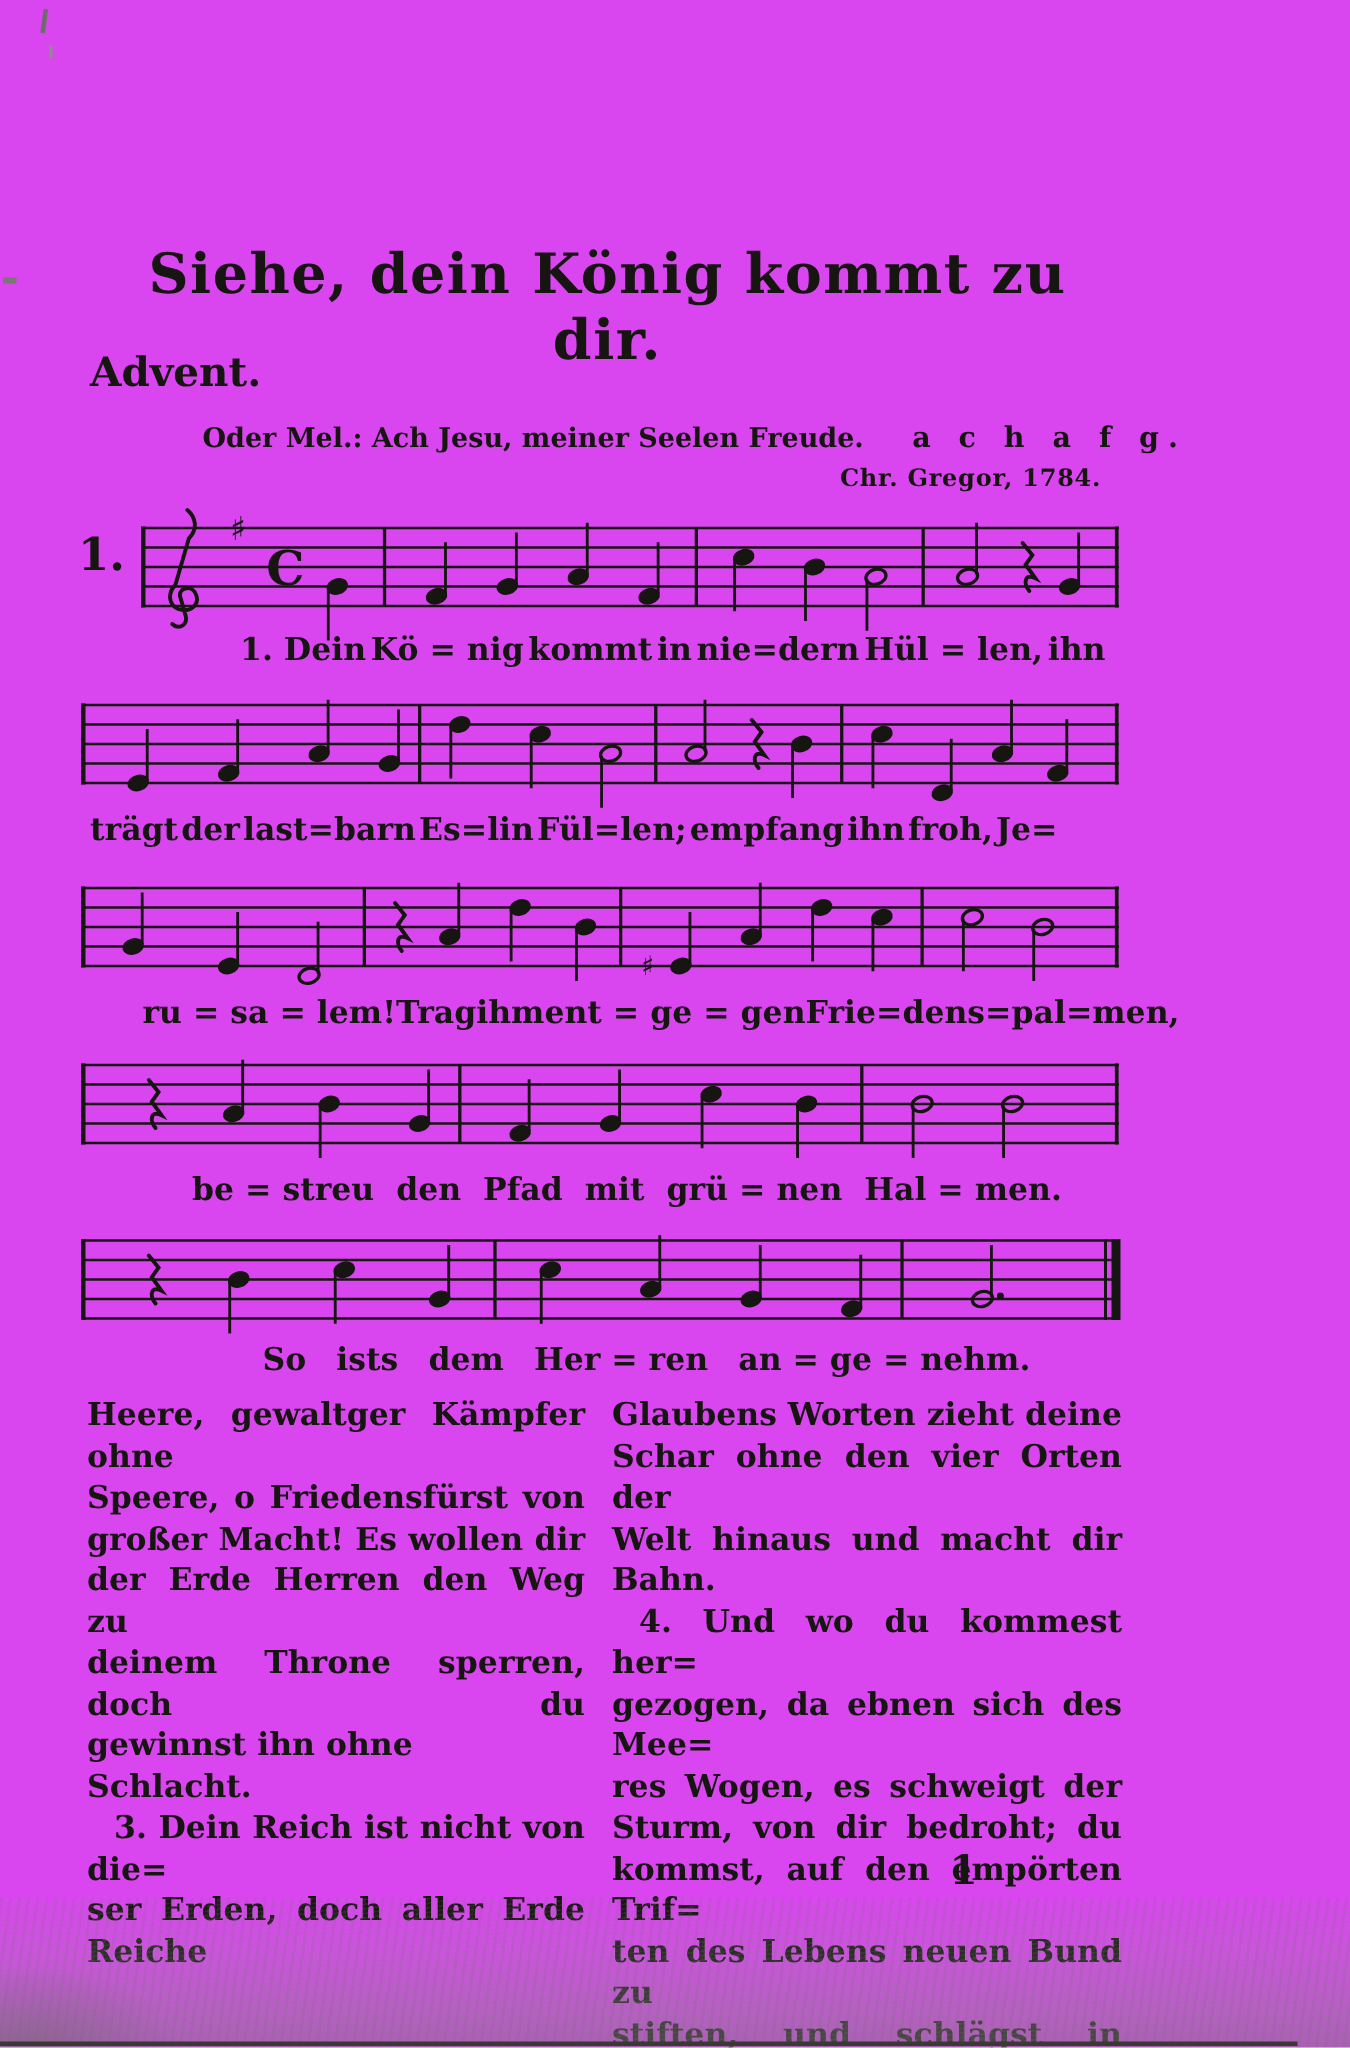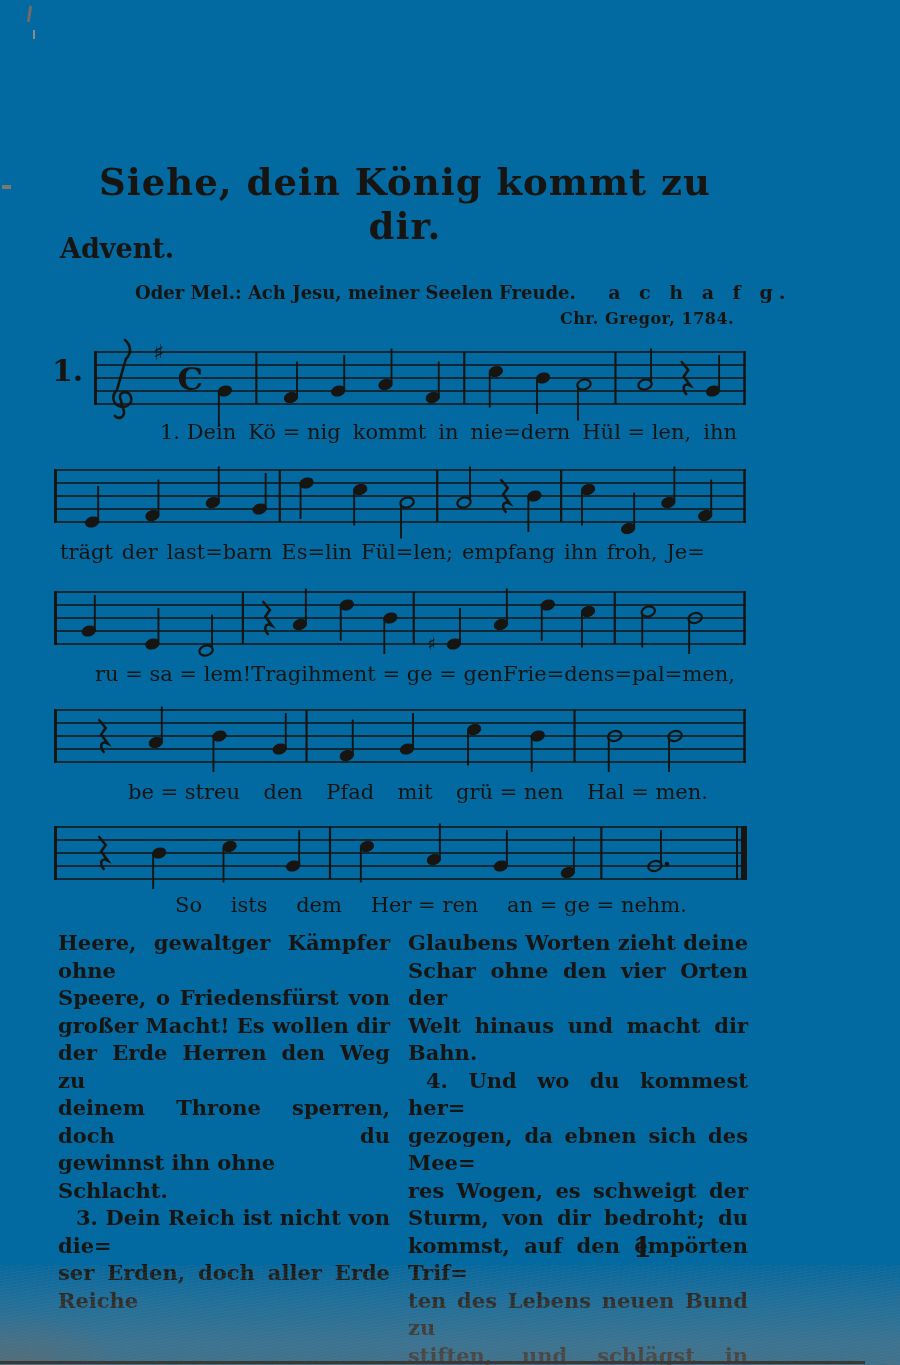--- a/index.html
+++ b/index.html
@@ -1,18 +1,18 @@
 <!DOCTYPE html>
 <html><head>
 <meta charset="utf-8">
 <style>
   html,body{margin:0;padding:0;background:#eceae6;}
   .page{
     position:relative;width:900px;height:1365px;margin:0 auto;
-    background:#0369a1;overflow:hidden;
+    background:#d946ef;overflow:hidden;
     font-family:"DejaVu Serif","Liberation Serif",serif;color:#171512;
   }
   .hymn-title{
     position:absolute;left:60px;top:160px;width:690px;margin:0;
     text-align:center;font-size:37px;font-weight:700;letter-spacing:1px;
   }
   .section-heading{
     position:absolute;left:60px;top:233px;width:690px;margin:0;
     font-size:27px;font-weight:700;
   }
@@ -22,21 +22,21 @@
   .mel-letters{margin-left:26px;letter-spacing:6px;font-size:19px;}
   .attribution{
     position:absolute;left:560px;top:309px;font-size:16px;font-weight:700;letter-spacing:.5px;
   }
   .hymn-number{
     position:absolute;left:52px;top:353px;font-size:30px;font-weight:700;
   }
   .staff-block{position:absolute;}
   .lyric-row{
     position:absolute;display:flex;justify-content:space-between;
-    font-size:21px;font-weight:400;white-space:nowrap;
+    font-size:21px;font-weight:700;white-space:nowrap;
   }
   .columns{position:absolute;left:0;top:0;width:900px;}
   .verse-col{position:absolute;top:929px;font-size:21px;font-weight:700;line-height:27.5px;}
   #col-left{left:58px;width:332px;}
   #col-right{left:408px;width:340px;}
   .verse-line{text-align:justify;text-align-last:justify;}
   .verse-line.nojust{text-align:left;text-align-last:left;}
   .verse-line.indent{text-indent:18px;}
   .page-number{
     position:absolute;left:633px;top:1232px;font-size:27px;font-weight:700;

